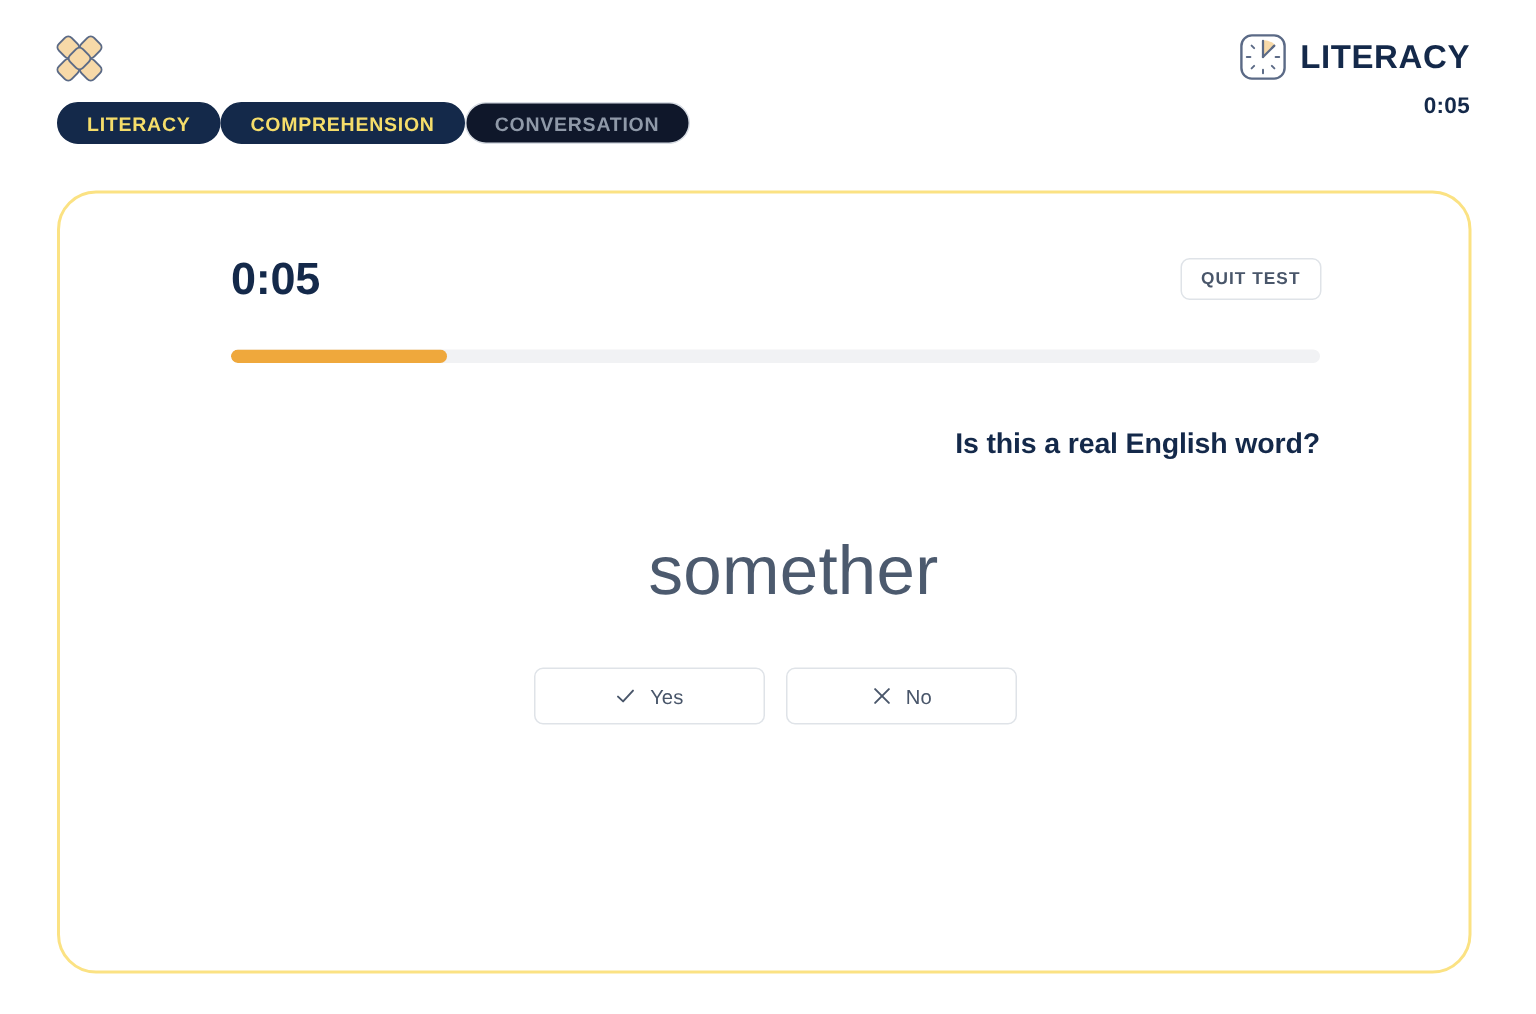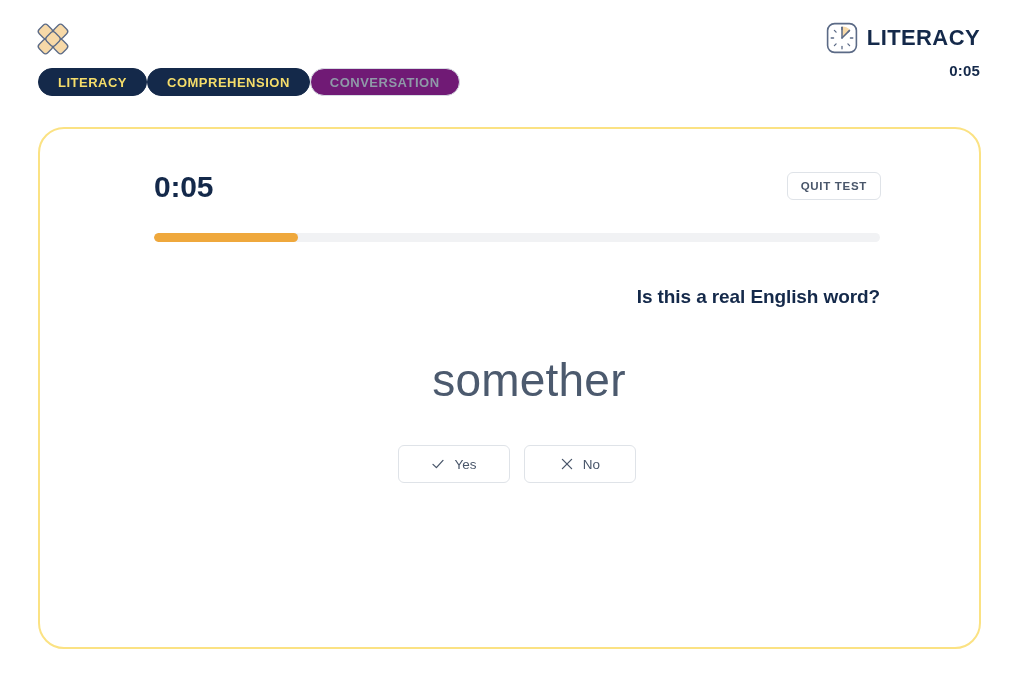--- a/index.html
+++ b/index.html
@@ -108,21 +108,21 @@
     user-select: none;
   }
 
   .tab.active {
     background: #14294a;
     color: #f5dd6a;
     border: 1px solid #14294a;
   }
 
   .tab.inactive {
-    background: #701a75;
+    background: #0f172a;
     color: #8f99a8;
     border: 1.5px solid #d7dce3;
   }
 
   
   .card {
     position: absolute;
     left: 38px;
     top: 127px;
     width: 943px;
@@ -227,21 +227,21 @@
     position: absolute;
     left: 0;
     top: 316px;
     width: 726px;
     display: flex;
     justify-content: center;
     gap: 14px;
   }
 
   .answer-button {
-    width: 112px;
+    width: 154px;
     height: 38px;
     border: 1px solid #dfe3e8;
     border-radius: 6px;
     background: #ffffff;
     color: #49566a;
     font-family: "Liberation Sans", sans-serif;
     font-size: 13.5px;
     display: flex;
     align-items: center;
     justify-content: center;

